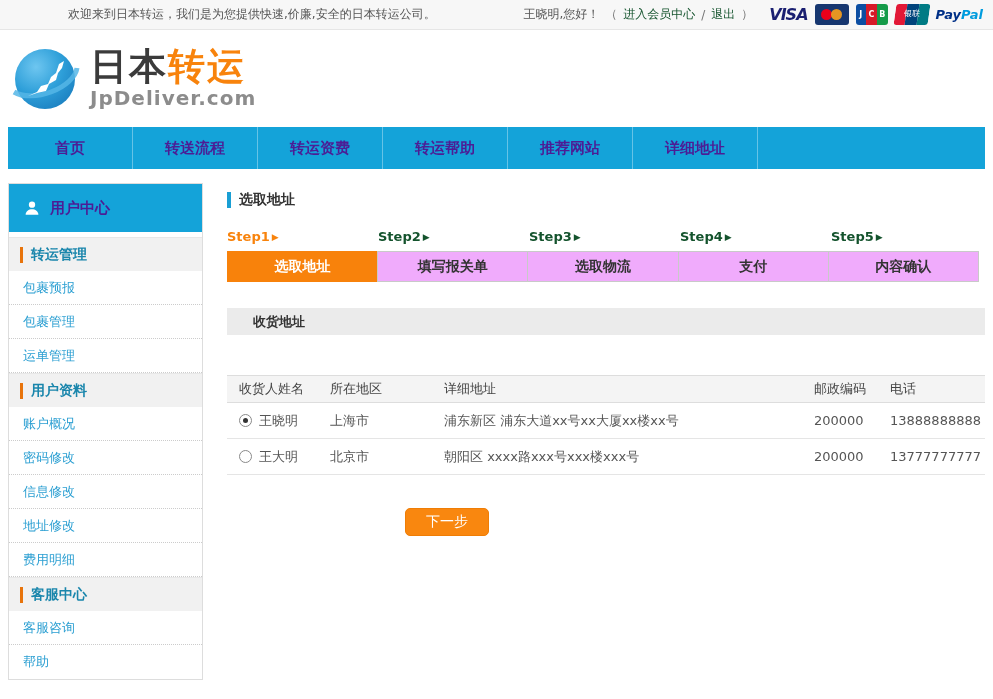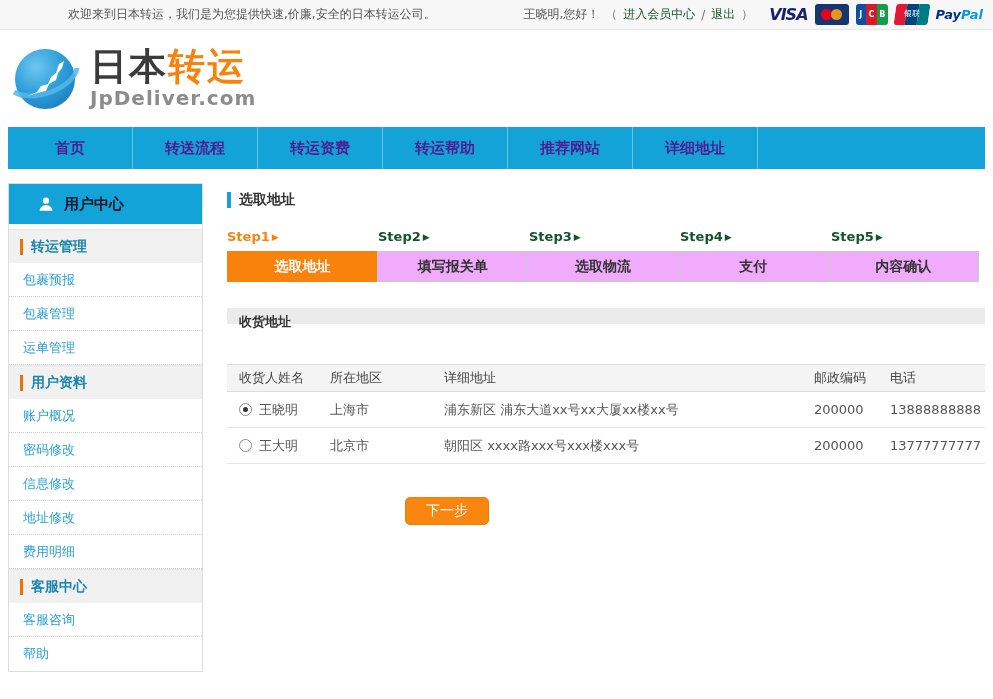--- a/index.html
+++ b/index.html
@@ -42,22 +42,22 @@
   .nav { margin:0 8px; height:42px; background:#14a3d9; display:flex; }
   .nav-item { width:125px; display:flex; align-items:center; justify-content:center;
     color:#4c1d95; font-size:15px; font-weight:bold; border-right:1px solid rgba(255,255,255,.35);
     cursor:pointer; }
 
   
   .content { display:flex; margin:14px 8px 0; gap:24px; }
 
   
   .sidebar { width:195px; border:1px solid #ddd; background:#fff; align-self:flex-start; }
-  .sb-header { height:40px; background:#14a3d9; color:#0f172a; font-size:15px; font-weight:bold;
-    display:flex; align-items:center; gap:9px; padding-left:28px; }
+  .sb-header { height:48px; background:#14a3d9; color:#4c1d95; font-size:15px; font-weight:bold;
+    display:flex; align-items:center; gap:9px; padding-left:14px; }
   .sb-gap { height:5px; }
   .sb-section { height:34px; background:#f1f1f1; display:flex; align-items:center;
     padding-left:11px; gap:8px; border-top:1px solid #e7e7e7; }
   .sb-section .obar { width:3px; height:16px; background:#e8740c; }
   .sb-section .stitle { font-size:14px; font-weight:bold; color:#1a86ac; }
   .sb-item { height:34px; display:flex; align-items:center; padding-left:14px;
     font-size:13px; color:#2b9fd2; border-bottom:1px dotted #ccc; cursor:pointer; }
   .sb-item:last-child { border-bottom:none; }
 
   
@@ -71,22 +71,22 @@
   .step-label .arr { font-size:9px; margin-left:2px; vertical-align:1px; }
   .step-label.active { color:#f8830c; }
 
   .tabs { display:flex; }
   .tab { width:151.2px; height:31px; display:flex; align-items:center; justify-content:center;
     font-size:14px; font-weight:bold; color:#333; background:#f0abfc;
     border:1px solid #c9c9c9; margin-left:-1px; cursor:pointer; }
   .tab:first-child { margin-left:0; }
   .tab.active { background:#f8820b; border-color:#f8820b; color:#fff; }
 
-  .section-bar { margin-top:26px; height:16px; line-height:27px; background:#ebebeb;
-    padding-left:12px; font-size:13px; font-weight:bold; color:#333; }
+  .section-bar { margin-top:26px; height:27px; line-height:27px; background:#ebebeb;
+    padding-left:26px; font-size:13px; font-weight:bold; color:#333; }
 
   table.addr { width:100%; border-collapse:collapse; margin-top:40px; font-size:13px; }
   table.addr th { background:#f4f4f4; border-top:1px solid #ddd; border-bottom:1px solid #ddd;
     height:27px; text-align:left; font-weight:normal; color:#444; }
   table.addr td { height:36px; border-bottom:1px solid #e5e5e5; color:#555; }
   th.c1,td.c1 { width:103px; padding-left:12px; }
   th.c2,td.c2 { width:114px; } th.c3,td.c3 { width:370px; }
   th.c4,td.c4 { width:76px; } th.c5,td.c5 { }
   td.c4,td.c5 { color:#999; }
   .radio { display:inline-block; width:13px; height:13px; border:1px solid #8a8a8a;

